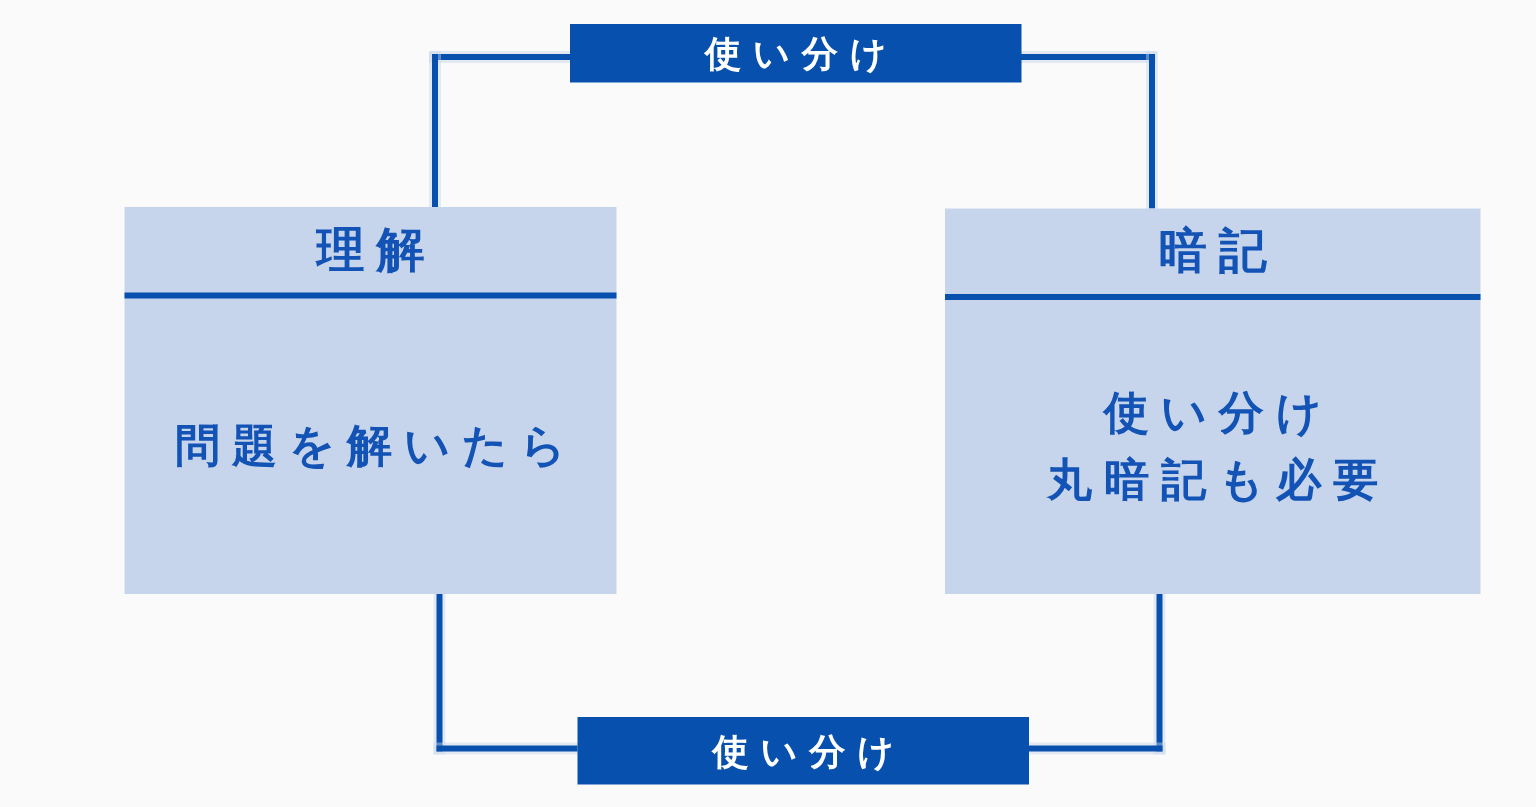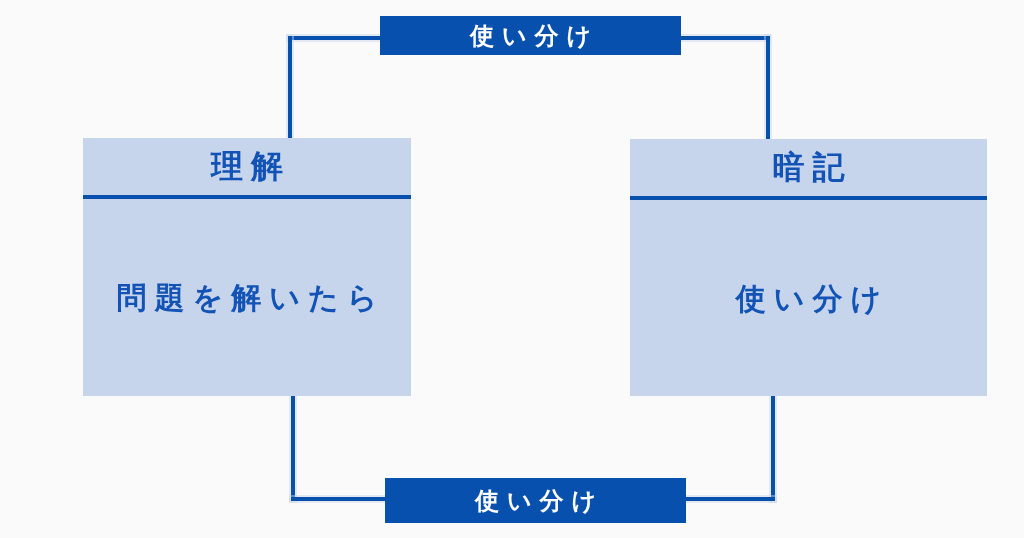--- a/index.html
+++ b/index.html
@@ -108,20 +108,21 @@
     <div class="node-title">理解</div>
     <div class="node-body">
       <div>問題を解いたら</div>
     </div>
   </div>
 
   <div class="node-box right">
     <div class="node-title">暗記</div>
     <div class="node-body">
       <div>使い分け</div>
+      <div>丸暗記も必要</div>
     </div>
   </div>
 
   <div class="bridge-label bottom">
     <span>使い分け</span>
   </div>
 
 </div>
 
 </body></html>

